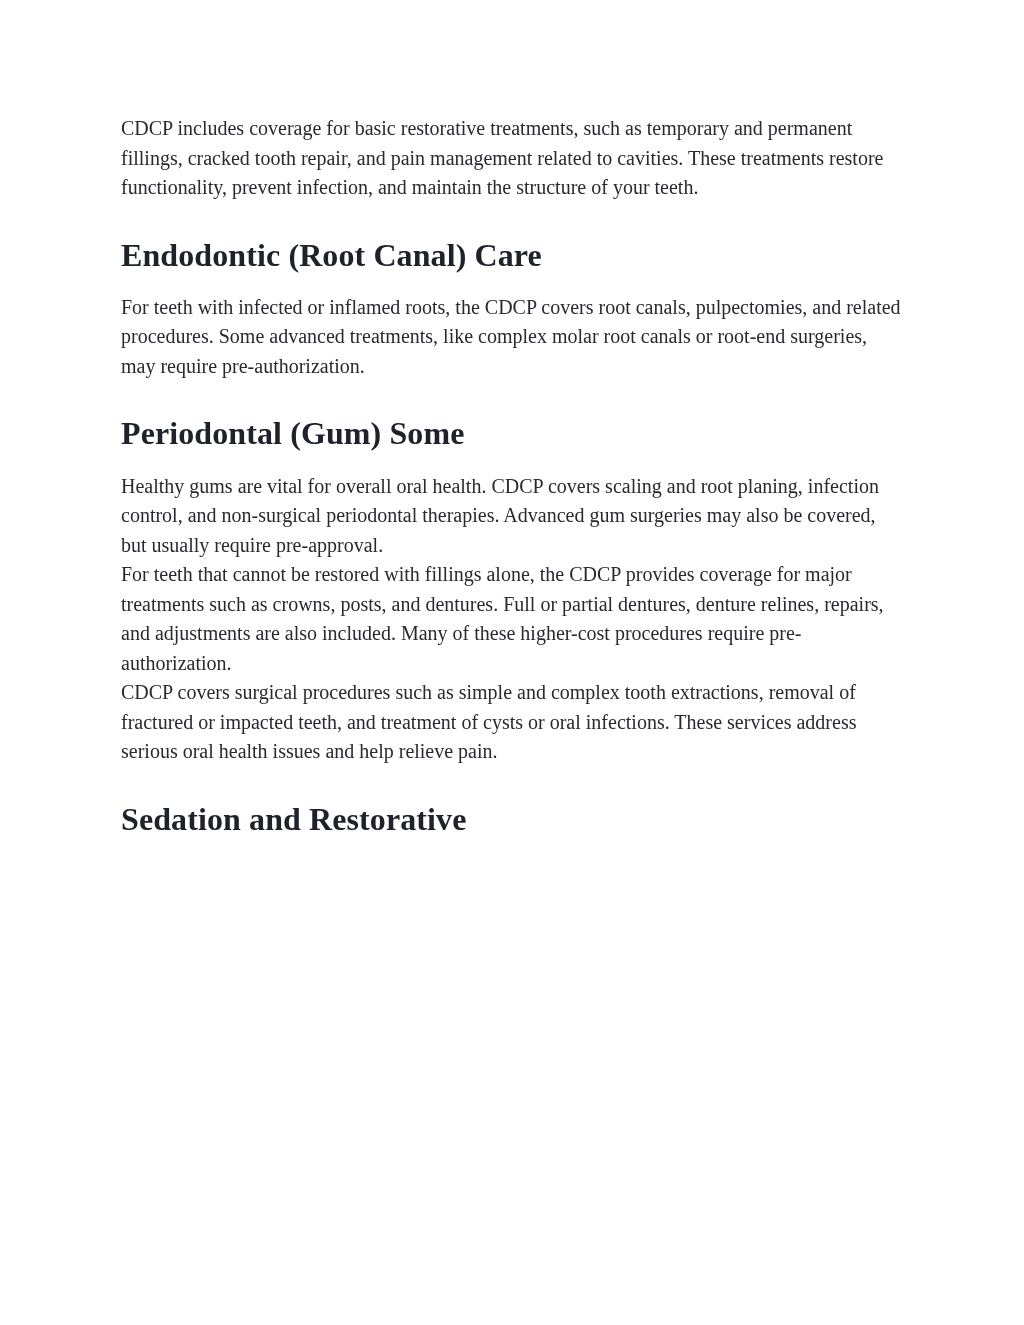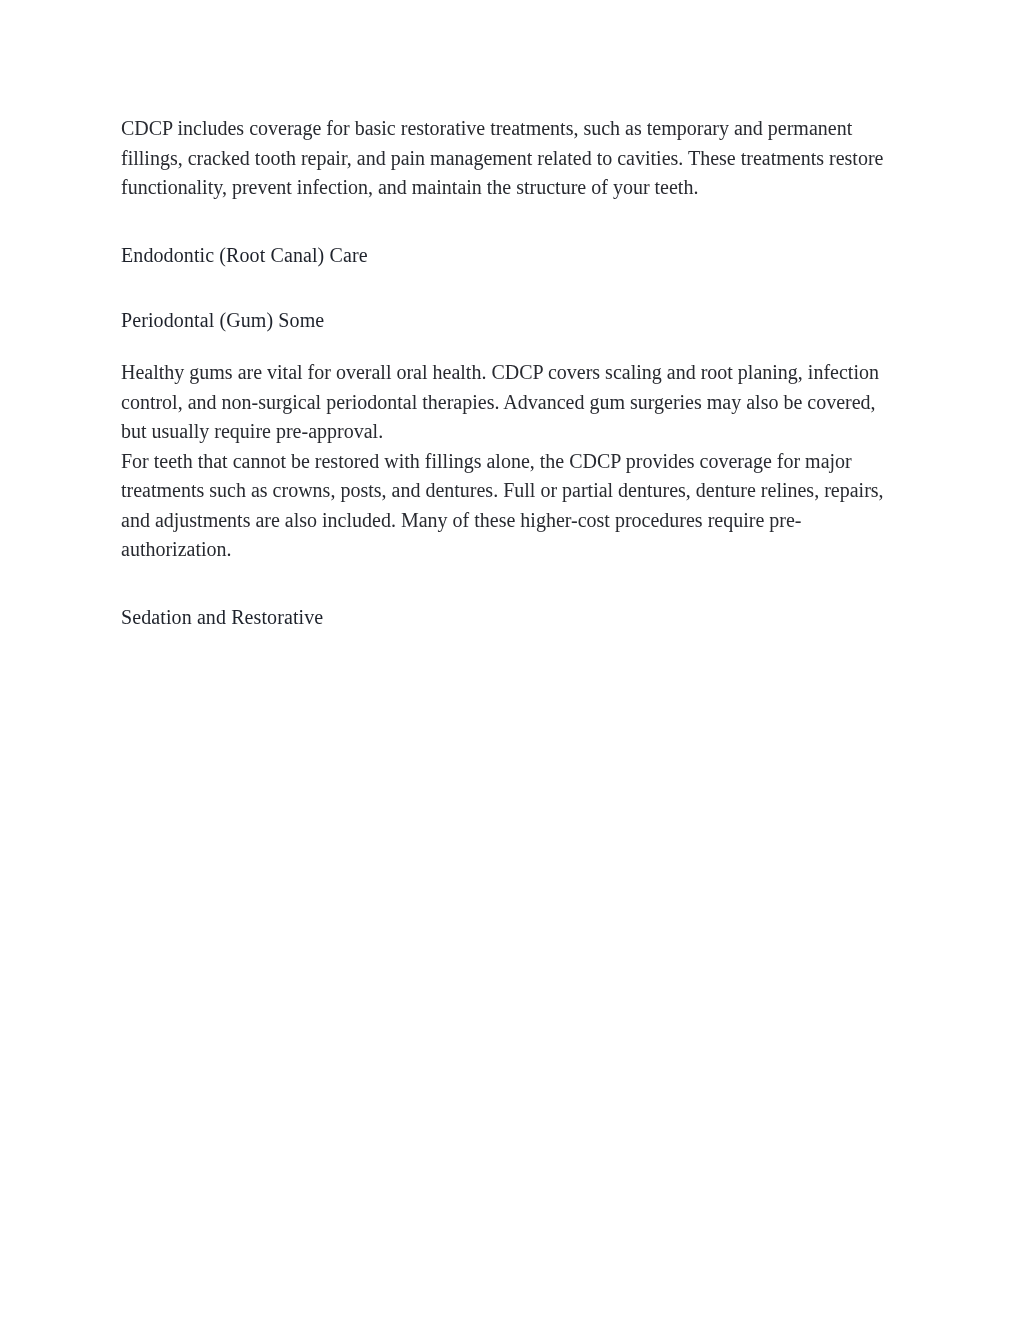--- a/index.html
+++ b/index.html
@@ -23,49 +23,51 @@
   }
   .doc p {
     margin: 0;
     font-size: 20px;
     line-height: 29.5px;
     color: #282a30;
     text-align: left;
   }
   .doc h2 {
     margin: 39px 0 25px 0;
-    font-size: 20px;
+    font-size: 32px;
     line-height: 26.4px;
-    font-weight: 400;
+    font-weight: 700;
     color: #1e222b;
     letter-spacing: 0.1px;
   }
 </style>
 </head>
 <body>
 
 <div class="page">
   <div class="doc">
 
     <p>CDCP includes coverage for basic restorative treatments, such as temporary and permanent fillings, cracked tooth repair, and pain management related to cavities. These treatments restore functionality, prevent infection, and maintain the structure of your teeth.</p>
 
     <section>
       <h2>Endodontic (Root Canal) Care</h2>
+      <p>For teeth with infected or inflamed roots, the CDCP covers root canals, pulpectomies, and related procedures. Some advanced treatments, like complex molar root canals or root-end surgeries, may require pre-authorization.</p>
     </section>
 
     <section>
       <h2>Periodontal (Gum) Some</h2>
       <p>Healthy gums are vital for overall oral health. CDCP covers scaling and root planing, infection control, and non-surgical periodontal therapies. Advanced gum surgeries may also be covered, but usually require pre-approval.</p>
     </section>
 
     <section>
       <p>For teeth that cannot be restored with fillings alone, the CDCP provides coverage for major treatments such as crowns, posts, and dentures. Full or partial dentures, denture relines, repairs, and adjustments are also included. Many of these higher-cost procedures require pre-authorization.</p>
     </section>
 
     <section>
+      <p>CDCP covers surgical procedures such as simple and complex tooth extractions, removal of fractured or impacted teeth, and treatment of cysts or oral infections. These services address serious oral health issues and help relieve pain.</p>
     </section>
 
     <section>
       <h2>Sedation and Restorative</h2>
     </section>
 
   </div>
 </div>
 
 </body></html>

